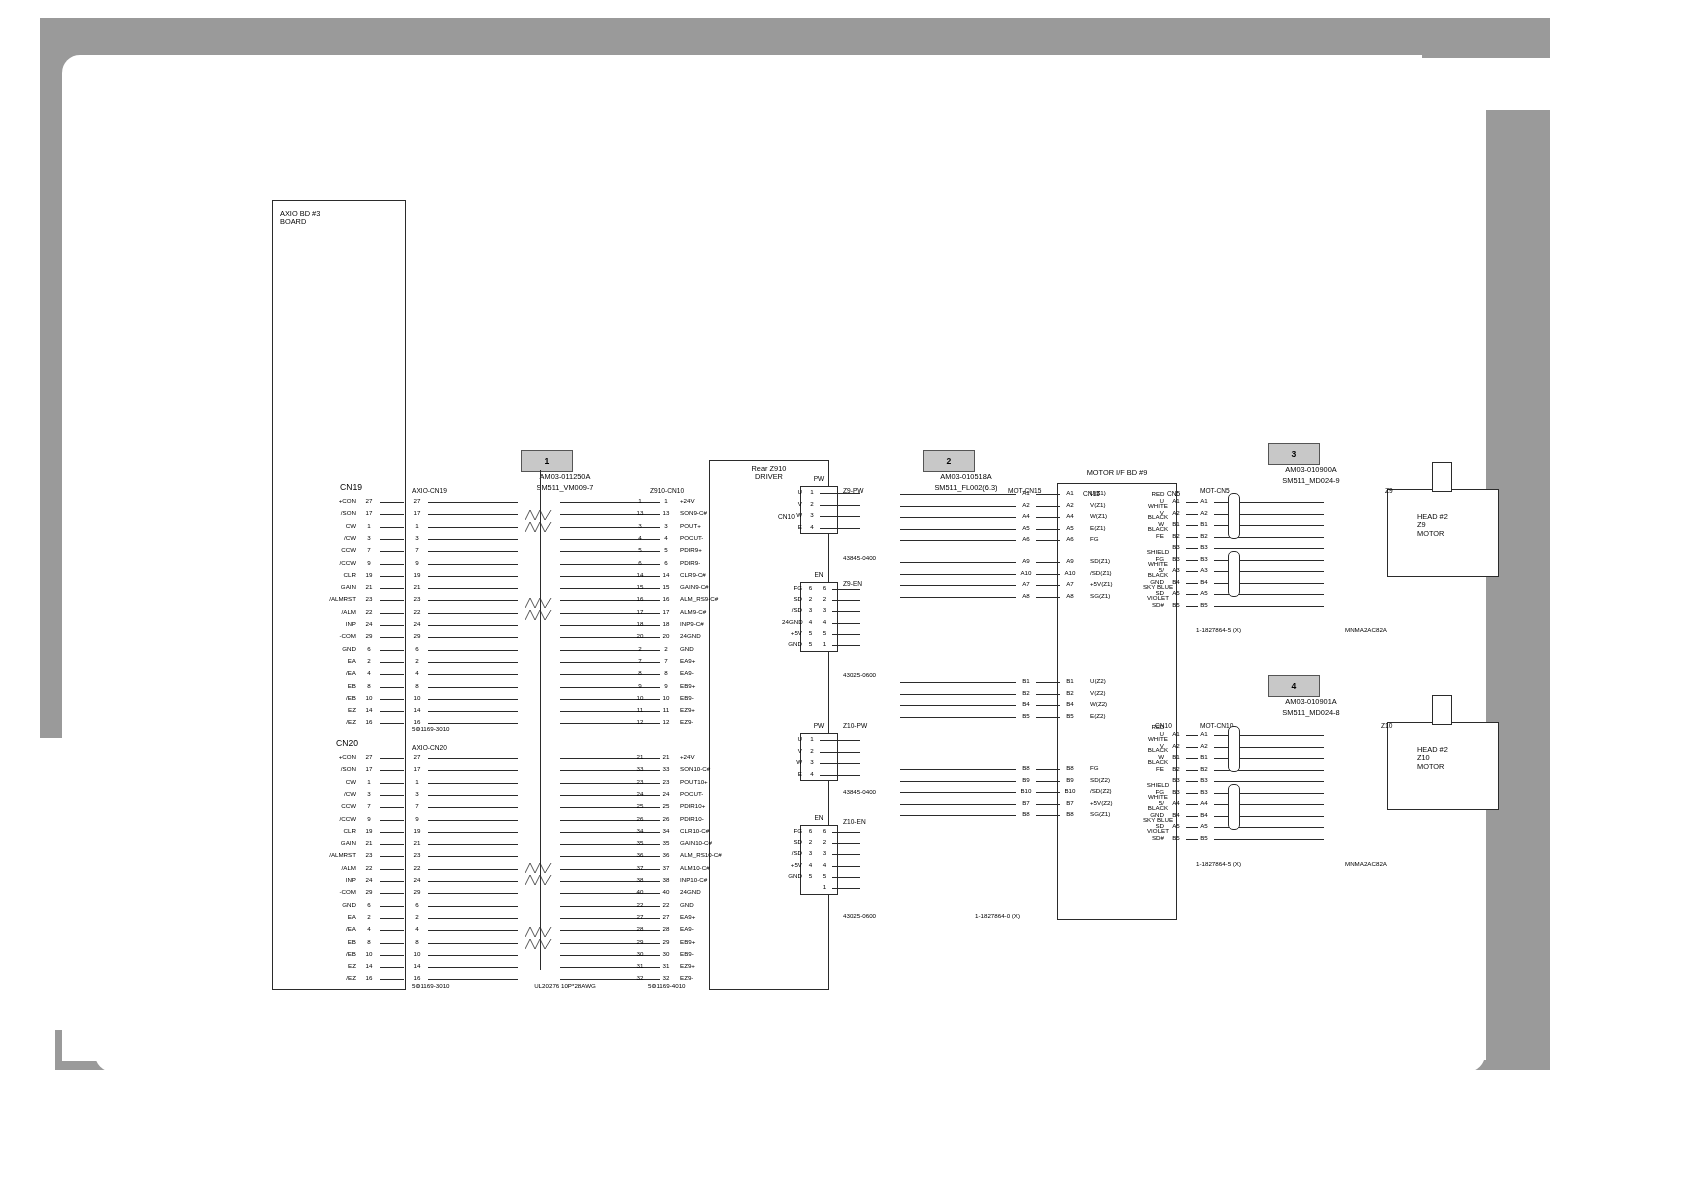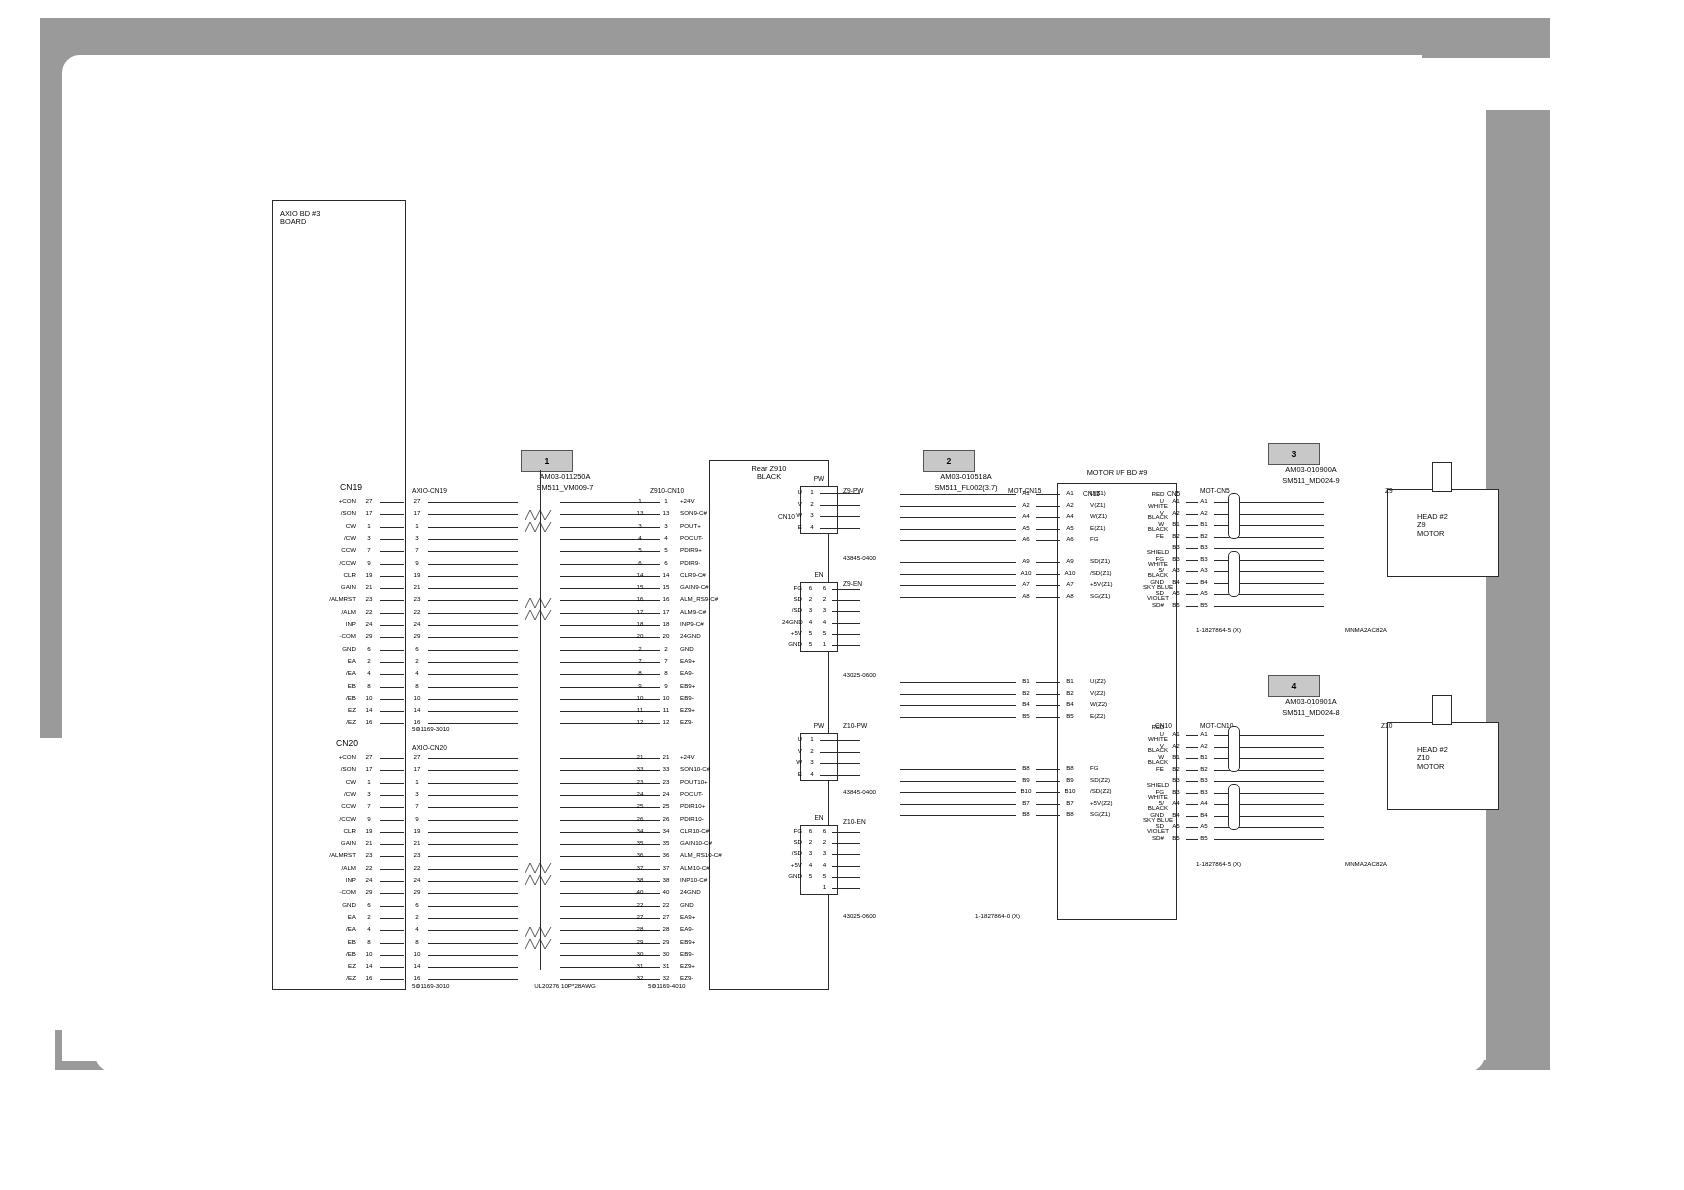--- a/index.html
+++ b/index.html
@@ -57,21 +57,21 @@
   <div class="lbl tiny2" style="left:412px;top:744px;">AXIO-CN20</div>
   <div class="lbl tiny" style="left:412px;top:983px;">5Φ1169-3010</div>
 
   <div class="numbox med" style="left:521px;top:450px;width:50px;height:20px;line-height:20px;">1</div>
   <div class="lbl small c" style="left:500px;top:473px;width:130px;">AM03-011250A</div>
   <div class="lbl small c" style="left:500px;top:484px;width:130px;">SM511_VM009-7</div>
   <div class="lbl tiny c" style="left:495px;top:983px;width:140px;">UL20276 10P*28AWG</div>
 
   <div class="blk" style="left:709px;top:460px;width:120px;height:530px;"></div>
   <div class="lbl small c" style="left:709px;top:465px;width:120px;">Rear Z910
-BLACK</div>
+DRIVER</div>
   <div class="lbl tiny2" style="left:650px;top:487px;">Z910-CN10</div>
   <div class="lbl tiny" style="left:648px;top:983px;">5Φ1169-4010</div>
   <div class="lbl tiny2" style="left:778px;top:513px;">CN10</div>
 
   <div class="blk" style="left:800px;top:486px;width:38px;height:48px;"></div>
   <div class="lbl tiny2 c" style="left:800px;top:475px;width:38px;">PW</div>
   <div class="lbl tiny2" style="left:843px;top:487px;">Z9-PW</div>
   <div class="lbl tiny" style="left:843px;top:555px;">43845-0400</div>
 
   <div class="blk" style="left:800px;top:582px;width:38px;height:70px;"></div>
@@ -84,21 +84,21 @@
   <div class="lbl tiny2" style="left:843px;top:722px;">Z10-PW</div>
   <div class="lbl tiny" style="left:843px;top:789px;">43845-0400</div>
 
   <div class="blk" style="left:800px;top:825px;width:38px;height:70px;"></div>
   <div class="lbl tiny2 c" style="left:800px;top:814px;width:38px;">EN</div>
   <div class="lbl tiny2" style="left:843px;top:818px;">Z10-EN</div>
   <div class="lbl tiny" style="left:843px;top:913px;">43025-0600</div>
 
   <div class="numbox med" style="left:923px;top:450px;width:50px;height:20px;line-height:20px;">2</div>
   <div class="lbl small c" style="left:898px;top:473px;width:136px;">AM03-010518A</div>
-  <div class="lbl small c" style="left:898px;top:484px;width:136px;">SM511_FL002(3.7)</div>
+  <div class="lbl small c" style="left:898px;top:484px;width:136px;">SM511_FL002(6.3)</div>
   <div class="lbl tiny" style="left:975px;top:913px;">1-1827864-0 (X)</div>
 
   <div class="blk" style="left:1057px;top:483px;width:120px;height:437px;"></div>
   <div class="lbl small c" style="left:1057px;top:469px;width:120px;">MOTOR I/F BD #9</div>
   <div class="lbl tiny2" style="left:1008px;top:487px;">MOT-CN15</div>
   <div class="lbl tiny2" style="left:1083px;top:490px;">CN15</div>
   <div class="lbl tiny2" style="left:1167px;top:490px;">CN5</div>
   <div class="lbl tiny2" style="left:1155px;top:722px;">CN10</div>
   <div class="lbl tiny2" style="left:1200px;top:487px;">MOT-CN5</div>
   <div class="lbl tiny2" style="left:1200px;top:722px;">MOT-CN10</div>

